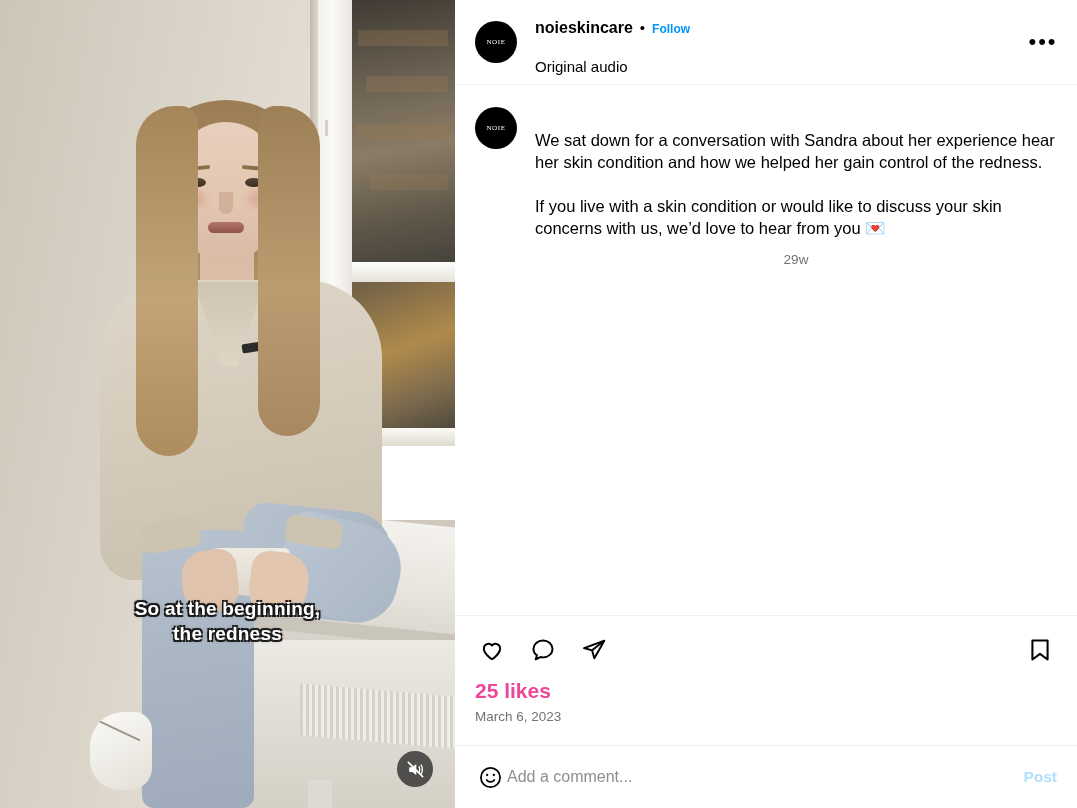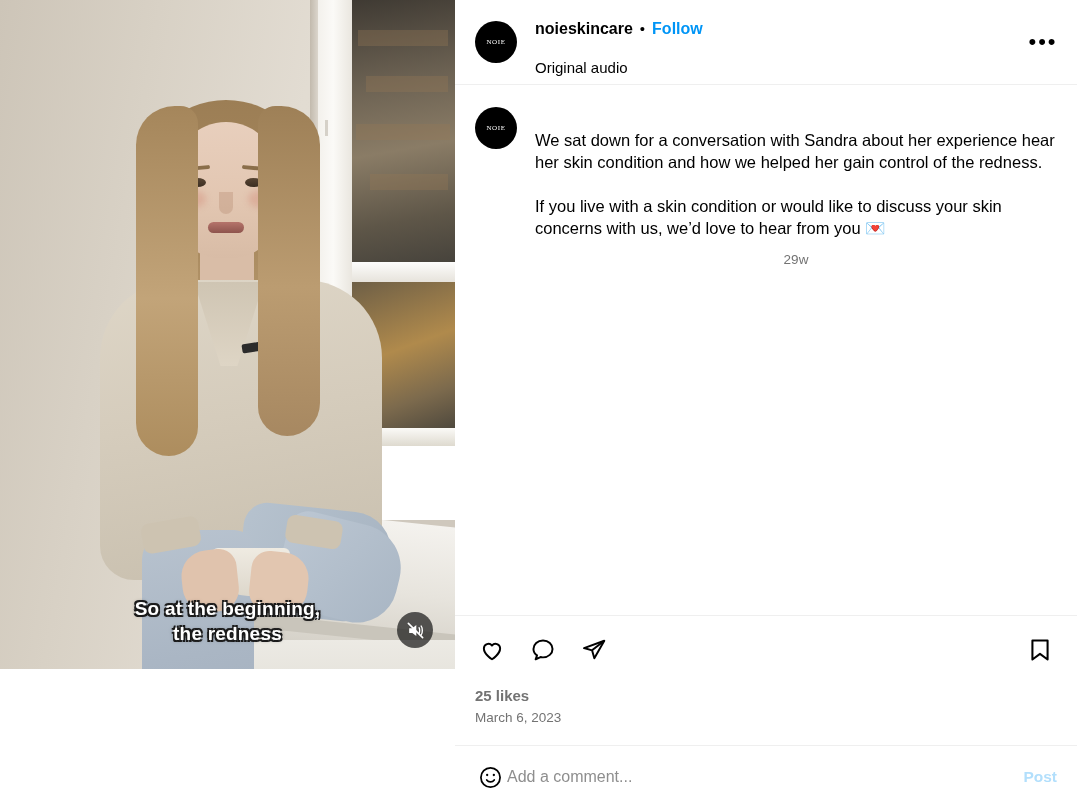--- a/index.html
+++ b/index.html
@@ -11,21 +11,21 @@
   }
   .post {
     display: flex;
     width: 1077px; height: 808px;
     background: #ffffff;
   }
 
   
   .media {
     position: relative;
-    width: 455px; height: 669px;
+    width: 455px; height: 808px;
     flex: 0 0 455px;
     overflow: hidden;
     background: #cfc8bd;
   }
   .scene { position: absolute; inset: 0; }
 
   .wall {
     position: absolute; left: 0; top: 0; width: 318px; height: 808px;
     background: linear-gradient(100deg, #cdc5b8 0%, #d8d1c5 35%, #e2dcd2 70%, #ded7cc 100%);
   }
@@ -222,21 +222,21 @@
     color: #ffffff; font-family: "Liberation Serif", serif;
     font-size: 7px; letter-spacing: .6px;
   }
   .header-text { margin-left: 18px; flex: 1; }
   .header-line1 { display: flex; align-items: baseline; gap: 7px; }
   .uname {
     font-size: 16px; font-weight: bold; color: #000000;
     text-decoration: none;
   }
   .dot-sep { font-size: 15px; color: #000000; }
-  .follow { font-size: 16px; font-weight: bold; color: #0095f6; text-decoration: none; cursor: pointer; margin-top: 12px; }
+  .follow { font-size: 12px; font-weight: bold; color: #0095f6; text-decoration: none; cursor: pointer; margin-top: 12px; }
   .audio { font-size: 15px; color: #000000; margin-top: 21px; }
   .more-btn {
     width: 40px; height: 40px; display: flex; align-items: center; justify-content: center;
     cursor: pointer; color: #000; font-size: 22px; letter-spacing: 2px; line-height: 10px;
   }
 
   .panel-body { flex: 1; overflow: hidden; padding: 22px 20px 0 20px; }
   .comment-block { display: flex; }
   .comment-body { margin-left: 18px; flex: 1; }
   .cap-text {
@@ -250,21 +250,21 @@
     border-top: 1px solid #efefef;
     padding: 12px 20px 0 20px;
     flex: 0 0 130px;
   }
   .action-row { display: flex; align-items: center; height: 44px; }
   .icon-btn {
     width: 34px; height: 34px; display: flex; align-items: center; justify-content: center;
     cursor: pointer; margin-right: 17px;
   }
   .icon-btn.save { margin-right: 0; margin-left: auto; }
-  .likes { font-size: 15px; font-weight: bold; color: #737373; margin-top: 15px; }
+  .likes { font-size: 21px; font-weight: bold; color: #ec4899; margin-top: 7px; }
   .date { font-size: 13.5px; color: #737373; margin-top: 6px; }
 
   .comment-bar {
     border-top: 1px solid #efefef;
     flex: 0 0 63px;
     display: flex; align-items: center;
     padding: 0 20px;
   }
   .emoji-btn { width: 30px; height: 30px; display:flex; align-items:center; justify-content:center; cursor:pointer; }
   .comment-input {

